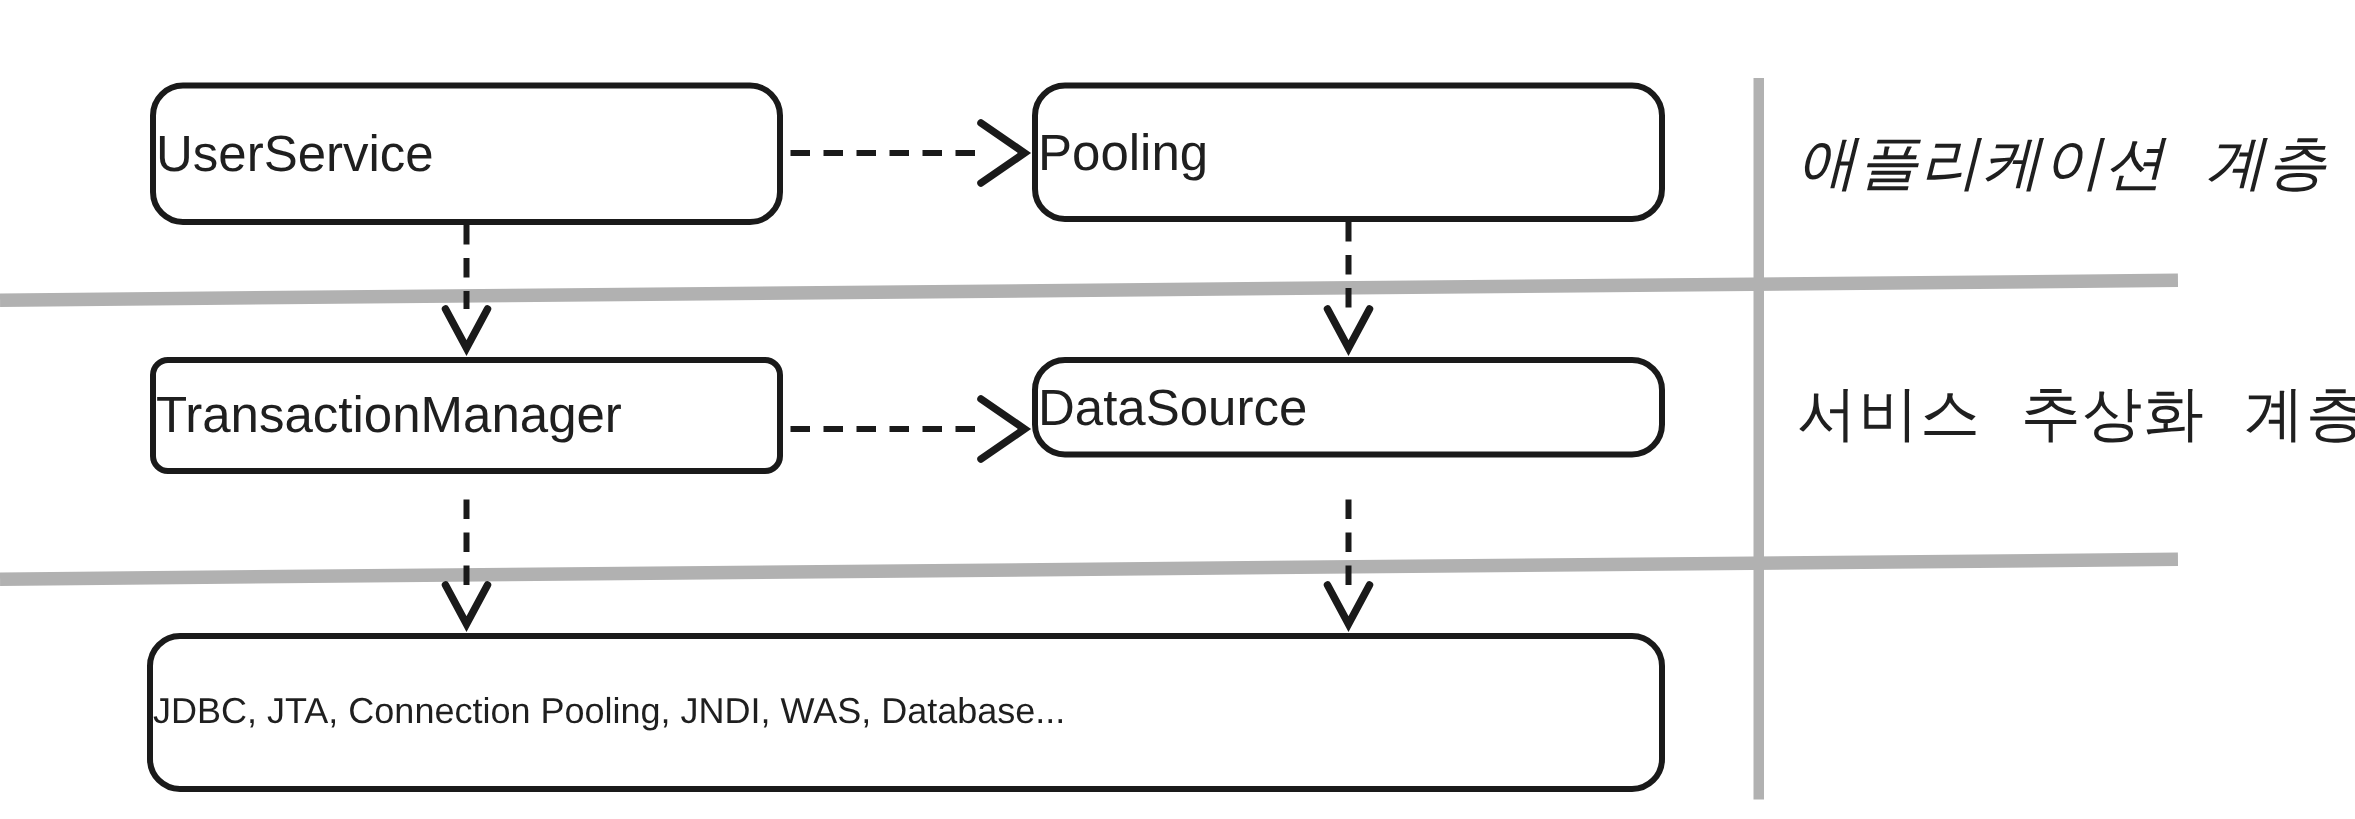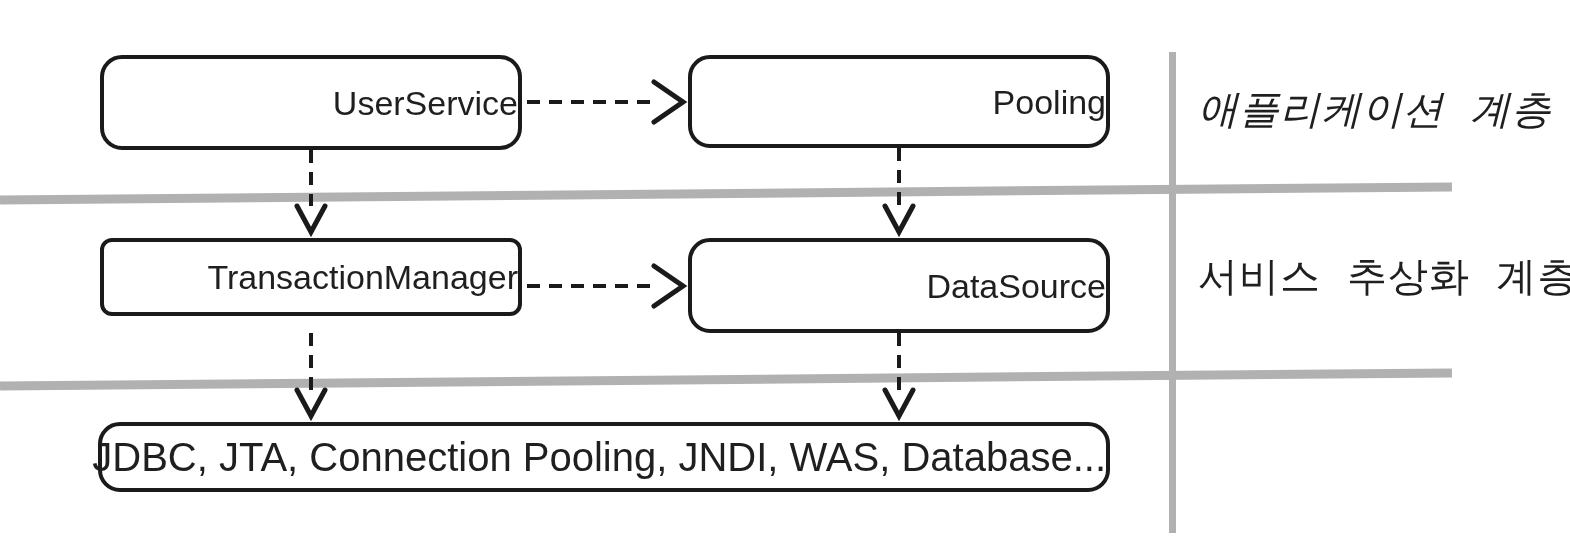--- a/index.html
+++ b/index.html
@@ -32,29 +32,29 @@
   .edges .head{
     stroke:var(--box-border,#1a1a1a);
     stroke-width:5;fill:none;stroke-linecap:round;stroke-linejoin:miter;
   }
   
   .node{
     position:absolute;z-index:10;
     background:#ffffff;
     border:4px solid var(--box-border,#1a1a1a);
     border-radius:22px;
-    display:flex;align-items:center;justify-content:flex-end;
+    display:flex;align-items:center;justify-content:flex-start;
     font-size:34px;line-height:1;white-space:nowrap;
     box-sizing:border-box;
   }
   .node-user-service{left:100px;top:55px;width:422px;height:95px;}
   .node-user-dao{left:688px;top:55px;width:422px;height:93px;}
   .node-transaction-manager{left:100px;top:238px;width:422px;height:78px;border-radius:12px;}
-  .node-data-source{left:688px;top:238px;width:422px;height:95px;}
-  .node-tech-services{left:98px;top:422px;width:1012px;height:70px;font-size:40px;}
+  .node-data-source{left:688px;top:238px;width:422px;height:67px;}
+  .node-tech-services{left:98px;top:422px;width:1012px;height:106px;font-size:24px;}
   
   .layer-label{
     position:absolute;left:1198px;z-index:12;
     font-size:40px;line-height:48px;white-space:nowrap;
     letter-spacing:1px;word-spacing:14px;
     color:var(--ink,#1f1f1f);
   }
   .layer-label-1{top:85px;font-style:italic;}
   .layer-label-2{top:252px;}
   .layer-label-3{top:435px;}

